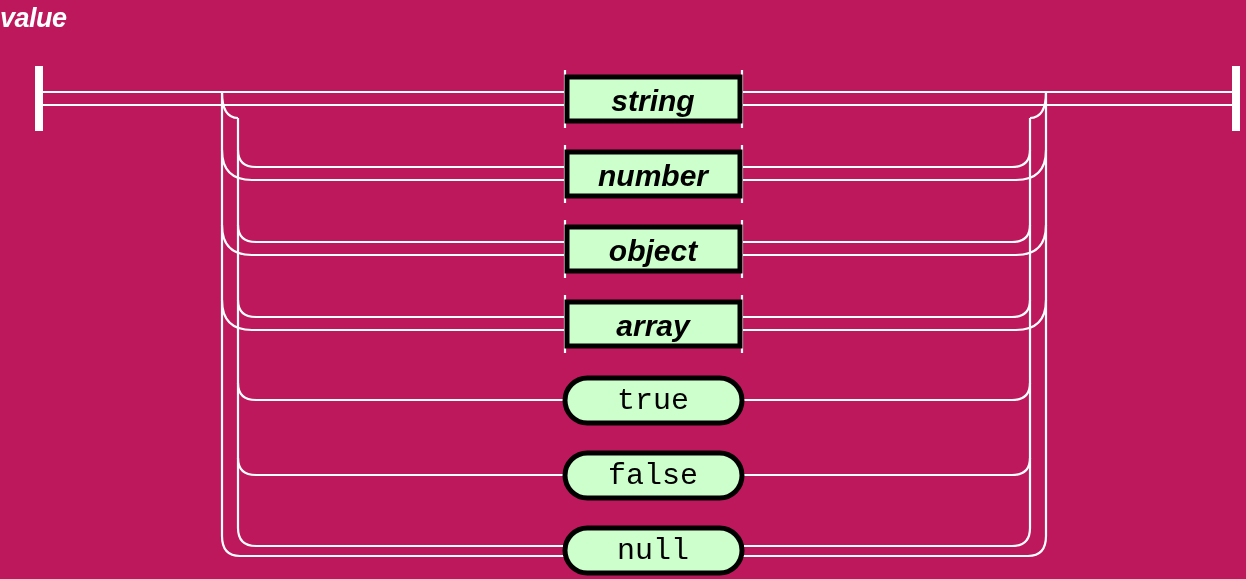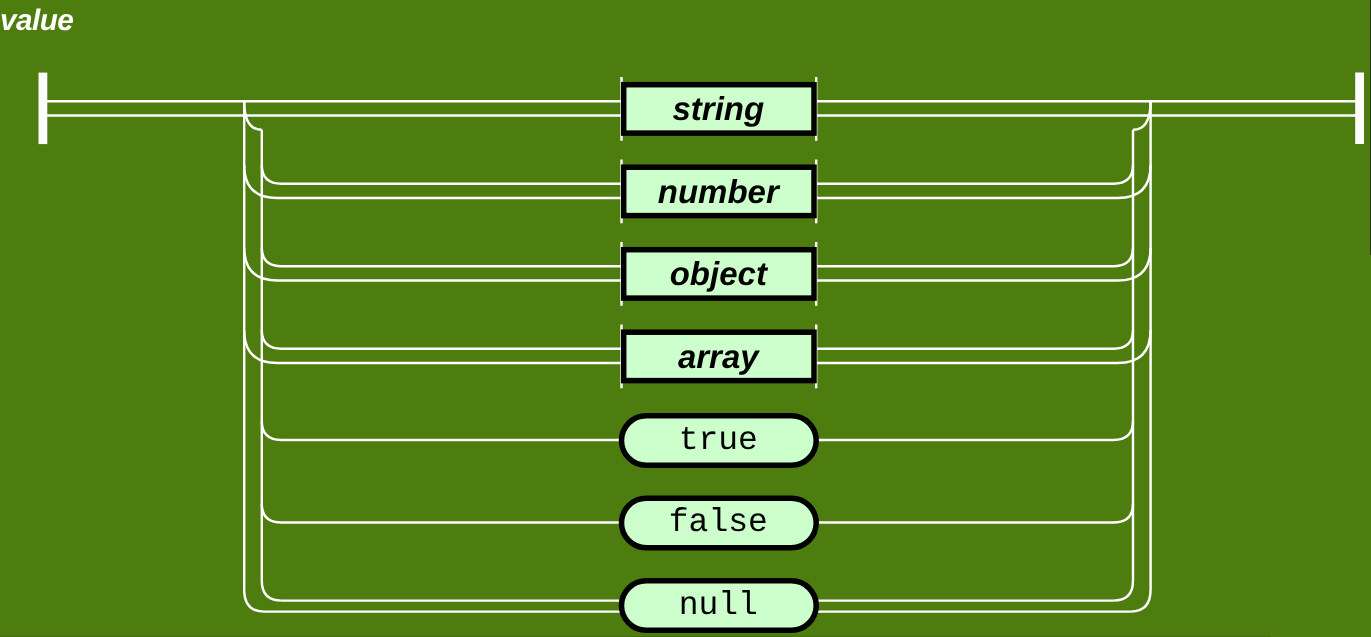--- a/index.html
+++ b/index.html
@@ -7,21 +7,21 @@
     padding: 0;
     background: #000000;
   }
   body {
     font-family: "Liberation Sans", sans-serif;
   }
   #diagram-root {
     position: relative;
     width: 1246px;
     height: 579px;
-    background: #4d7c0f;
+    background: #be185d;
     overflow: hidden;
   }
   #title-label {
     position: absolute;
     left: 0px;
     top: 3px;
     font-family: "Liberation Sans", sans-serif;
     font-weight: bold;
     font-style: italic;
     font-size: 27px;

